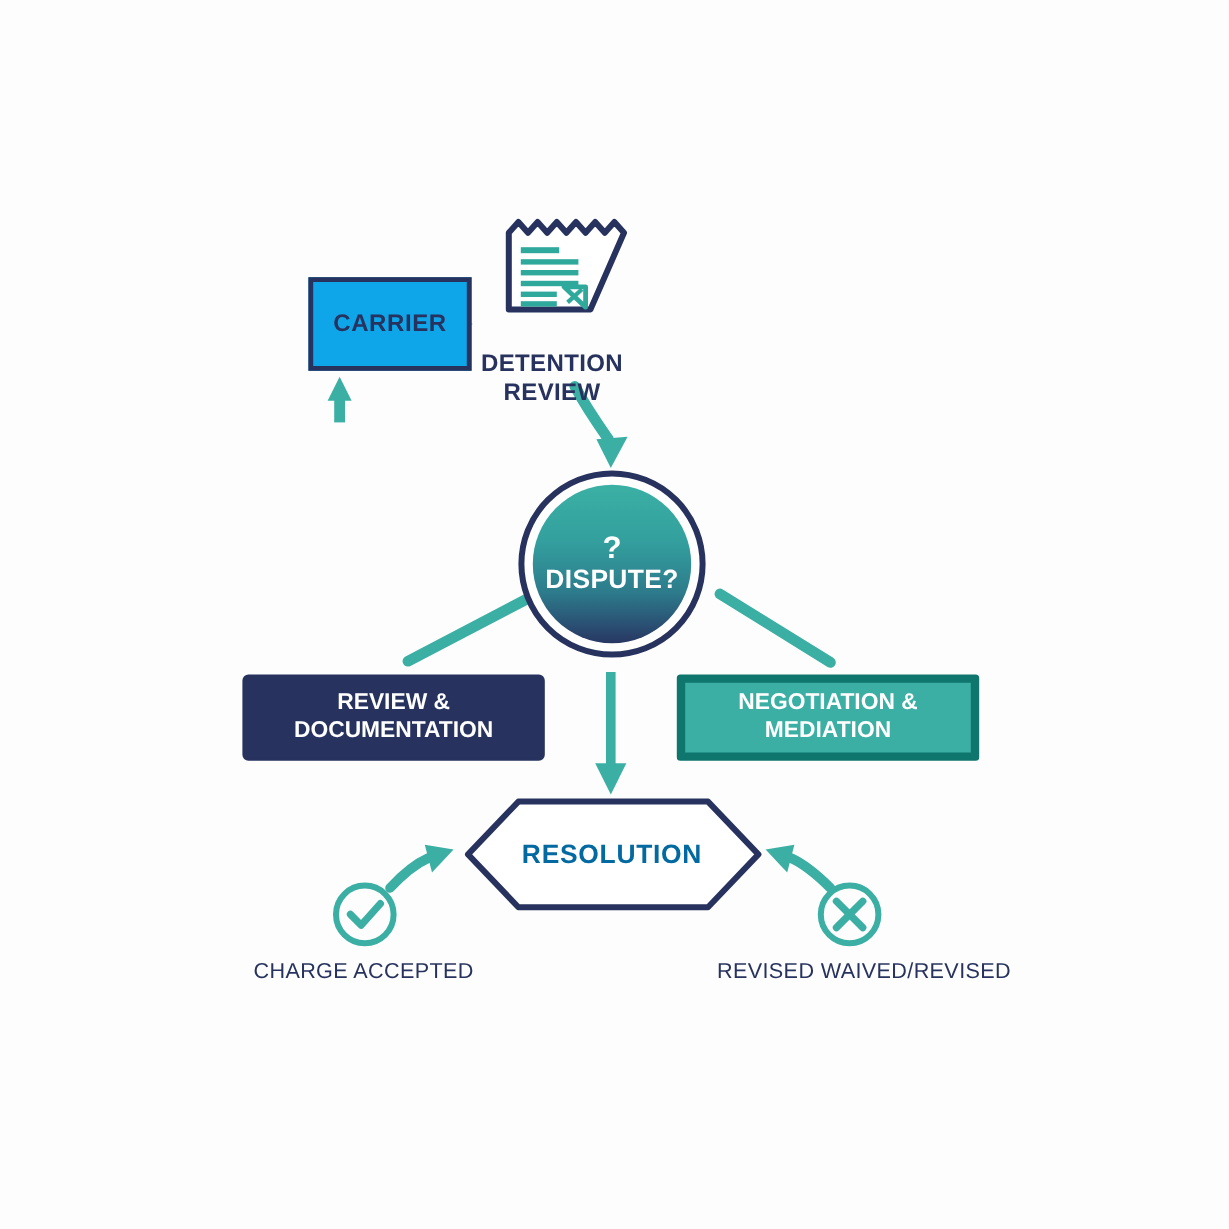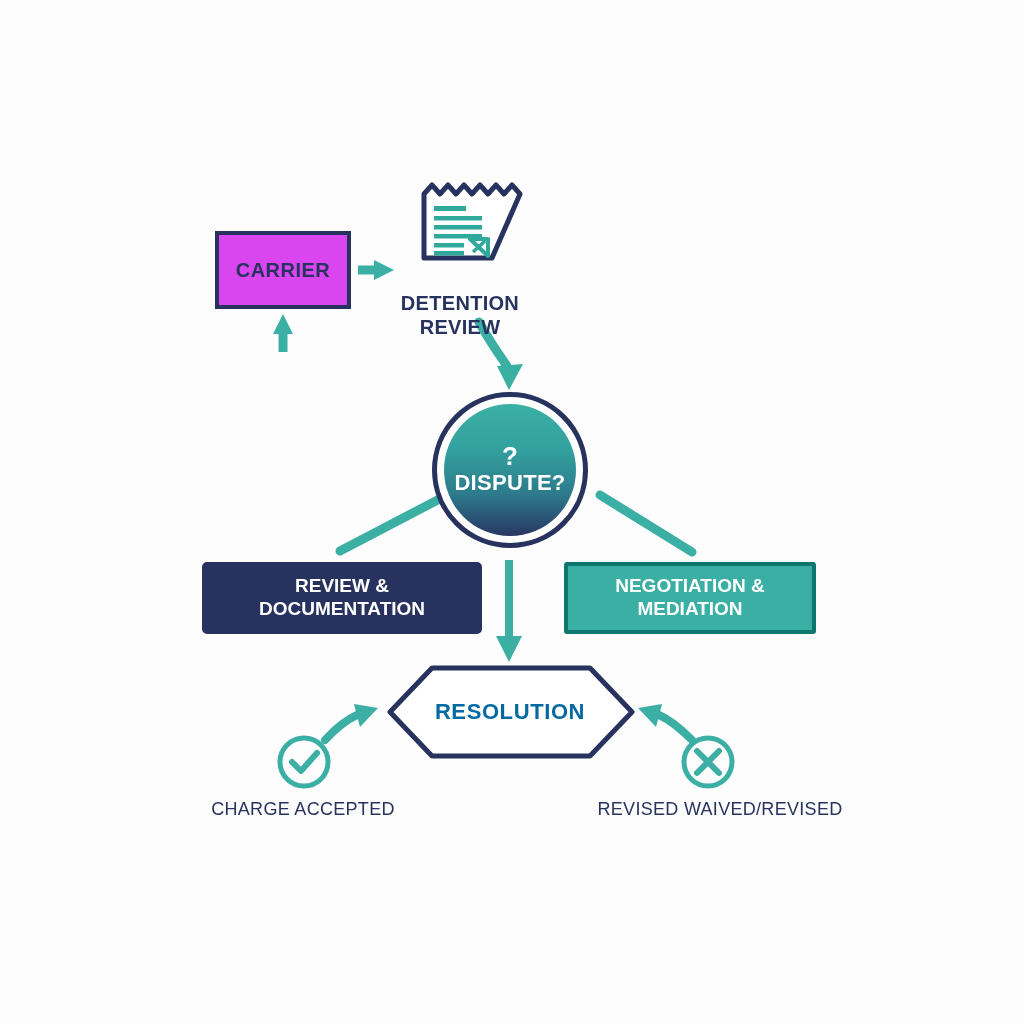--- a/index.html
+++ b/index.html
@@ -29,24 +29,25 @@
     position: absolute;
     display: flex;
     align-items: center;
     justify-content: center;
     text-align: center;
     box-sizing: border-box;
   }
   
   .box-plain {
     border: 4px solid #27335e;
-    background: #d946ef;
+    background: #0ea5e9;
     color: #27335e;
     font-weight: bold;
     letter-spacing: 0.5px;
+    margin-left: 42px;
   }
   #carrier-box {
     left: 215px; top: 231px;
     width: 136px; height: 78px;
     font-size: 20px;
   }
   #shipper-box {
     left: 215px; top: 353px;
     width: 136px; height: 80px;
     font-size: 19px;
@@ -91,34 +92,34 @@
   }
   #dispute-text {
     font-size: 22px;
     font-weight: bold;
     letter-spacing: 0.3px;
     text-align: right;
   }
   
   #review-box {
     left: 202px; top: 562px;
-    width: 280px; height: 72px;
+    width: 252px; height: 72px;
     background: #27335e;
     border: 3px solid #27335e;
     border-radius: 5px;
     color: #ffffff;
     font-size: 19px;
     font-weight: bold;
     line-height: 1.2;
   }
   #negotiation-box {
     left: 564px; top: 562px;
     width: 252px; height: 72px;
     background: #3bafa4;
-    border: 4px solid #0f766e;
+    border: 7px solid #0f766e;
     border-radius: 3px;
     color: #ffffff;
     font-size: 19px;
     font-weight: bold;
     line-height: 1.2;
   }
   
   #resolution-label {
     left: 400px; top: 690px;
     width: 220px; height: 44px;

